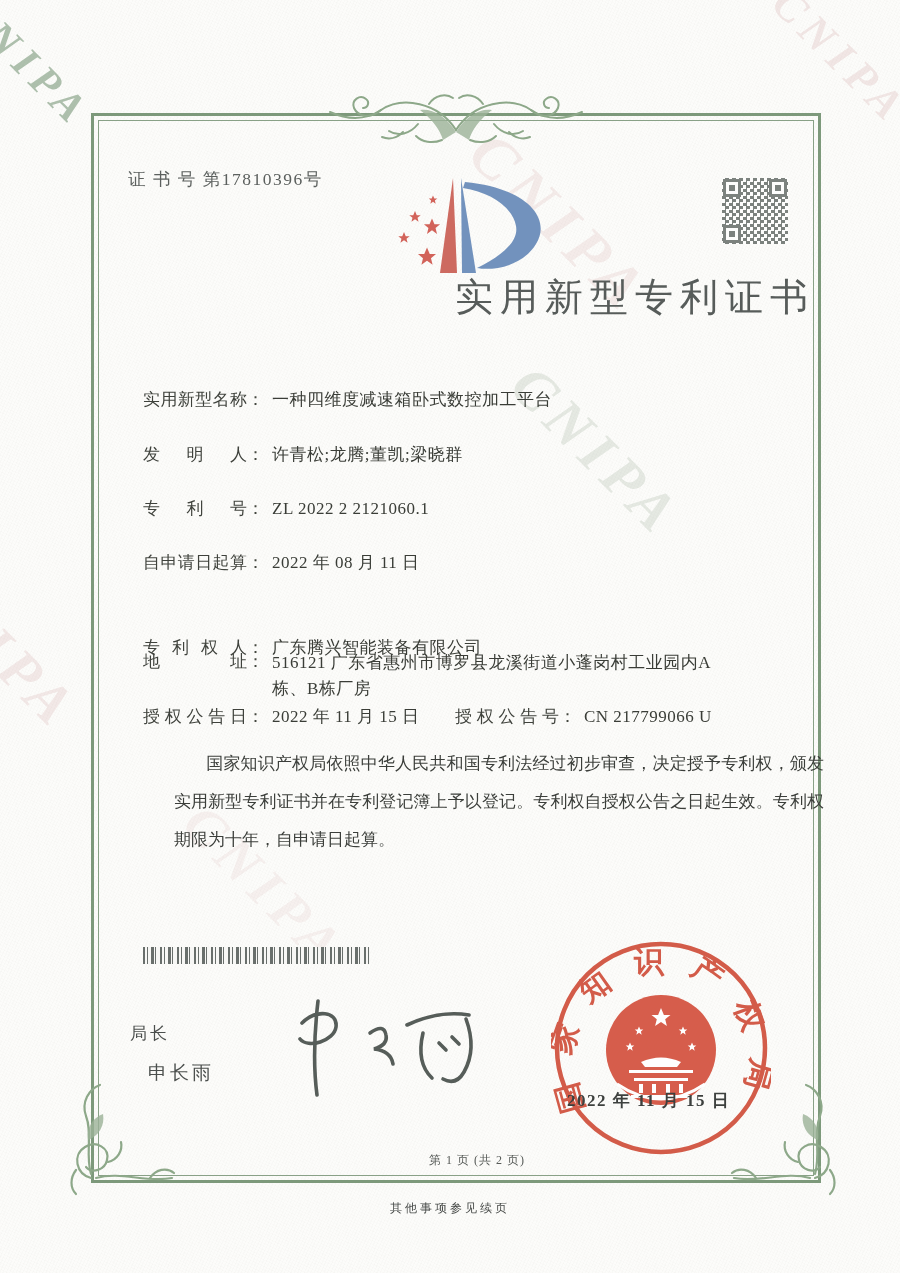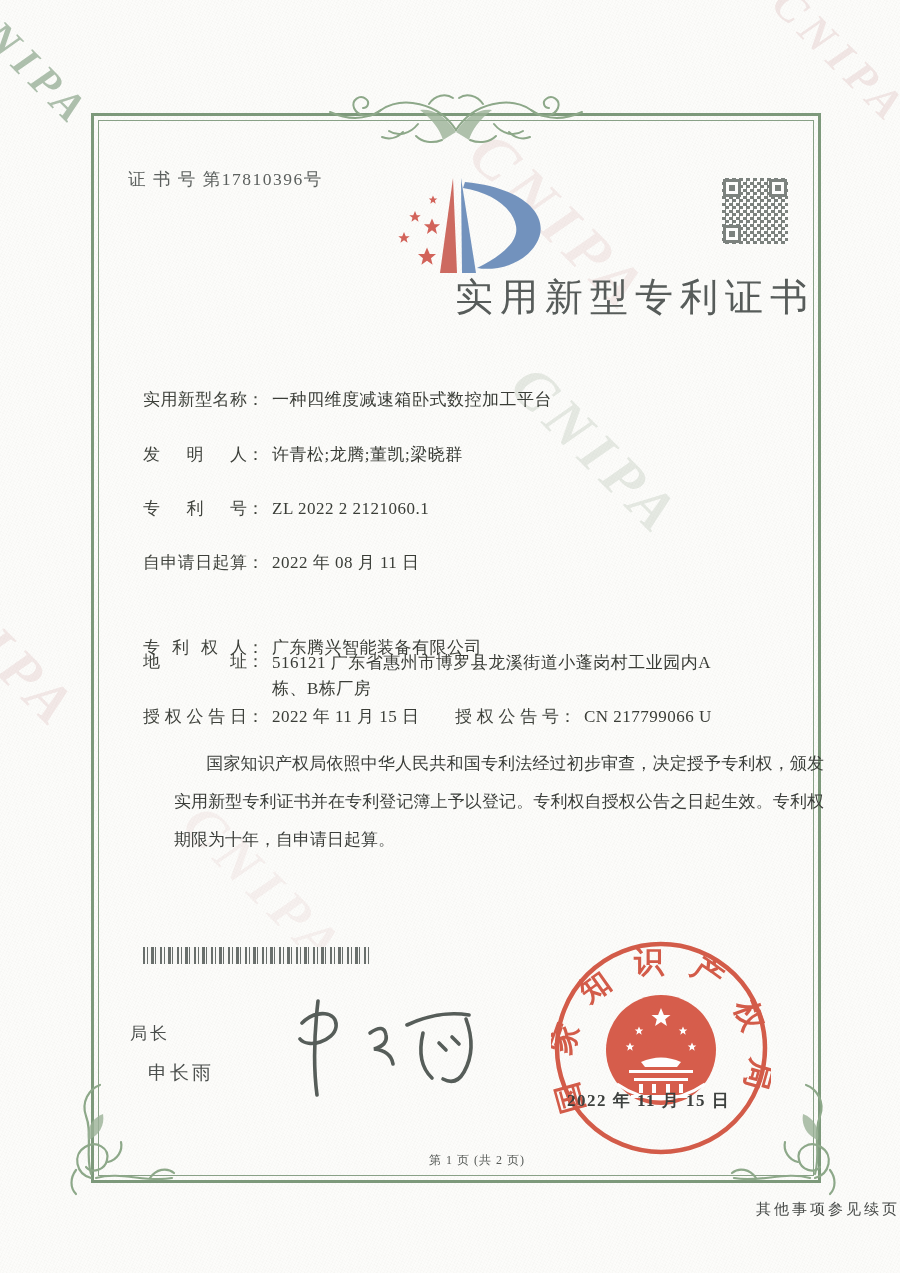--- a/index.html
+++ b/index.html
@@ -66,22 +66,22 @@
     font-family:"Liberation Sans","DejaVu Sans",sans-serif; z-index:2;}
   .director-name{left:148px; top:1060px; font-size:19px; letter-spacing:3px; color:#4b4f4d;
     font-family:"Liberation Sans","DejaVu Sans",sans-serif; z-index:2;}
   .sig{left:272px; top:995px; width:210px; height:105px; z-index:2;}
   .seal{left:551px; top:938px; width:220px; height:220px; z-index:2; opacity:.93;}
   .seal-date{left:567px; top:1089px; width:210px; font-size:17px; letter-spacing:1.5px;
     font-weight:600; color:#3d403e; z-index:3;}
   
   .page-info{left:91px; top:1152px; width:724px; text-align:center;
     font-size:12px; letter-spacing:1px; color:#565a57; z-index:2;margin-left:24px;}
-  .continuation{left:0; top:1200px; width:900px; text-align:right;
-    font-size:15px; letter-spacing:3px; color:#474a48; z-index:2;}
+  .continuation{left:0; top:1200px; width:900px; text-align:center;
+    font-size:12px; letter-spacing:3px; color:#474a48; z-index:2;}
   
   .orn-top{left:326px; top:80px; width:260px; height:80px; z-index:2;}
   .fl-bl{left:66px; top:1074px; width:130px; height:130px; z-index:2;}
   .fl-br{left:710px; top:1074px; width:130px; height:130px; z-index:2; transform:scaleX(-1);}
 </style>
 </head>
 <body>
 
 <div class="page">
 

